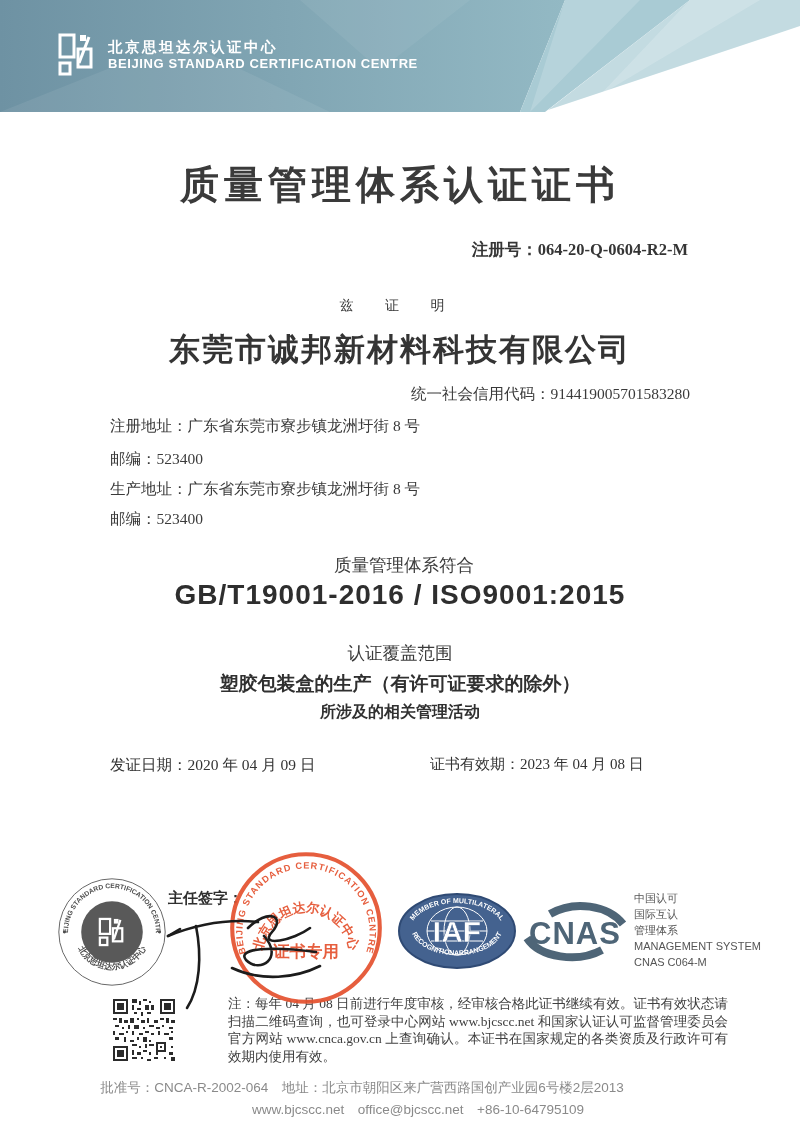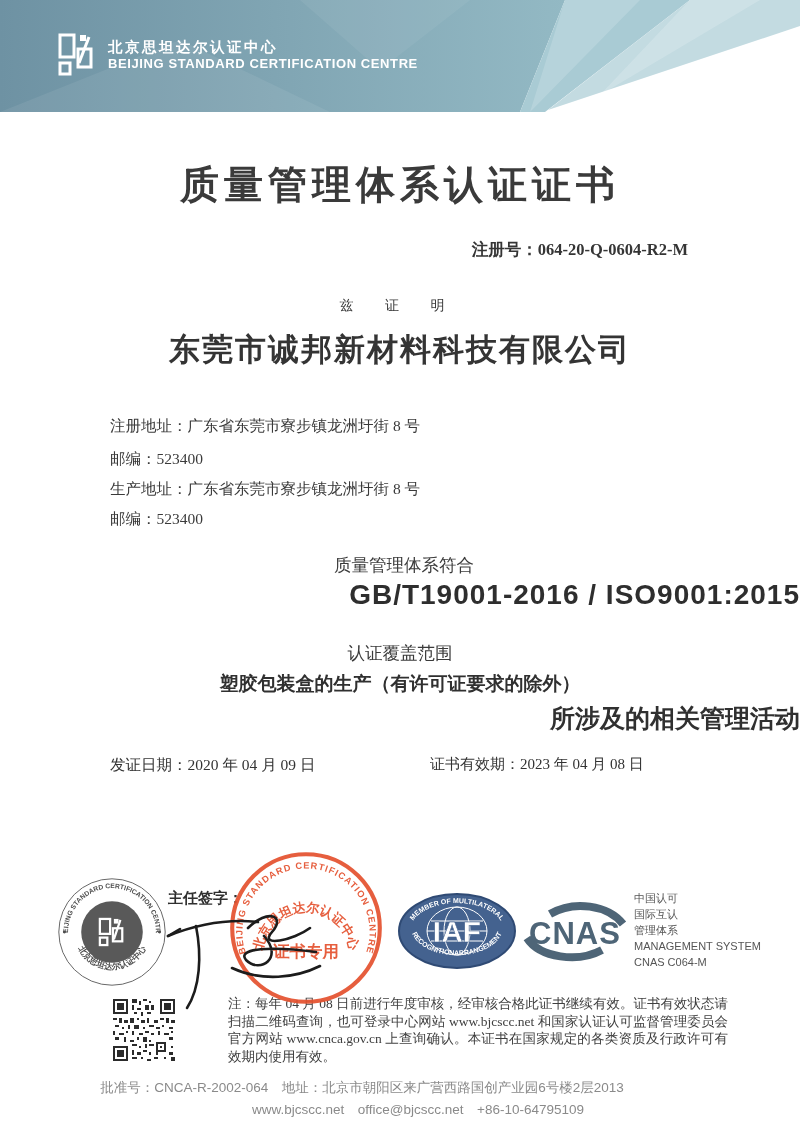--- a/index.html
+++ b/index.html
@@ -26,26 +26,26 @@
   .reg-line { right:112px; top:239px; font-size:16.5px; font-weight:bold; color:#353535; }
   .statement { left:0; top:297px; width:798px; text-align:center;
     font-size:14px; letter-spacing:14px; color:#3a3a3a; }
   .company { left:0; top:329px; width:800px; text-align:center;
     font-size:31px; font-weight:bold; letter-spacing:2px; color:#343434; }
   .credit { right:110px; top:384px; font-size:15.5px; color:#3a3a3a; }
   .addr { left:110px; font-size:15.5px; color:#3a3a3a; }
   .addr-1 { top:416px; } .addr-2 { top:449px; } .addr-3 { top:479px; } .addr-4 { top:509px; }
 
   .conform { left:4px; top:553px; width:800px; text-align:center; font-size:17.5px; color:#3a3a3a; }
-  .std-code { left:0; top:579px; width:800px; text-align:right;
+  .std-code { left:0; top:579px; width:800px; text-align:center;
     font-family:"Liberation Sans","DejaVu Sans",sans-serif;
     font-size:28px; font-weight:bold; letter-spacing:1px; color:#2e2e2e; }
   .scope-title { left:0; top:641px; width:800px; text-align:center; font-size:17.5px; color:#3a3a3a; }
   .scope-1 { left:0; top:671px; width:800px; text-align:center; font-size:19px; font-weight:bold; color:#303030; }
-  .scope-2 { left:0; top:702px; width:800px; text-align:right; font-size:25px; font-weight:bold; color:#303030; }
+  .scope-2 { left:0; top:702px; width:800px; text-align:center; font-size:16px; font-weight:bold; color:#303030; }
 
   .date-issue { left:110px; top:755px; font-size:15.5px; color:#333; }
   .date-valid { left:430px; top:755px; font-size:15px; color:#333; }
 
   
   .emblem-wrap { left:56px; top:876px; width:112px; height:112px; }
   .director-label { left:168px; top:889px; font-size:15px; font-weight:bold; color:#2f2f2f;
     font-family:"Liberation Sans","DejaVu Sans",sans-serif; }
   .signature-wrap { left:160px; top:896px; width:185px; height:120px; z-index:6; }
   .red-seal-wrap { left:224px; top:846px; width:164px; height:164px; z-index:5; opacity:0.92; }
@@ -95,20 +95,21 @@
     <div class="header-names">
       <span class="org-cn">北京思坦达尔认证中心</span>
       <span class="org-en">BEIJING STANDARD CERTIFICATION CENTRE</span>
     </div>
   </div>
 
   <div class="abs cert-title">质量管理体系认证证书</div>
   <div class="abs reg-line">注册号：064-20-Q-0604-R2-M</div>
   <div class="abs statement">兹 证 明</div>
   <div class="abs company">东莞市诚邦新材料科技有限公司</div>
+  <div class="abs credit">统一社会信用代码：914419005701583280</div>
   <div class="abs addr addr-1">注册地址：广东省东莞市寮步镇龙洲圩街 8 号</div>
   <div class="abs addr addr-2">邮编：523400</div>
   <div class="abs addr addr-3">生产地址：广东省东莞市寮步镇龙洲圩街 8 号</div>
   <div class="abs addr addr-4">邮编：523400</div>
 
   <div class="abs conform">质量管理体系符合</div>
   <div class="abs std-code">GB/T19001-2016 / ISO9001:2015</div>
   <div class="abs scope-title">认证覆盖范围</div>
   <div class="abs scope-1">塑胶包装盒的生产（有许可证要求的除外）</div>
   <div class="abs scope-2">所涉及的相关管理活动</div>

